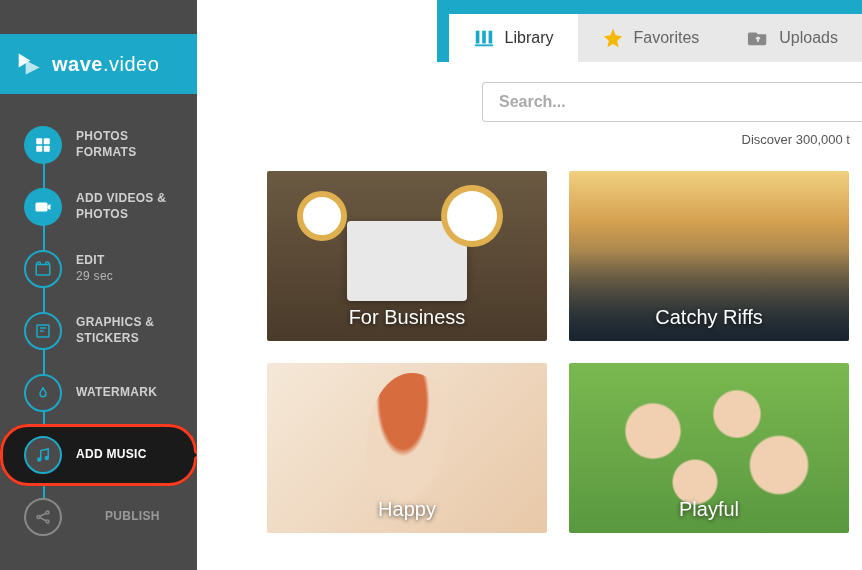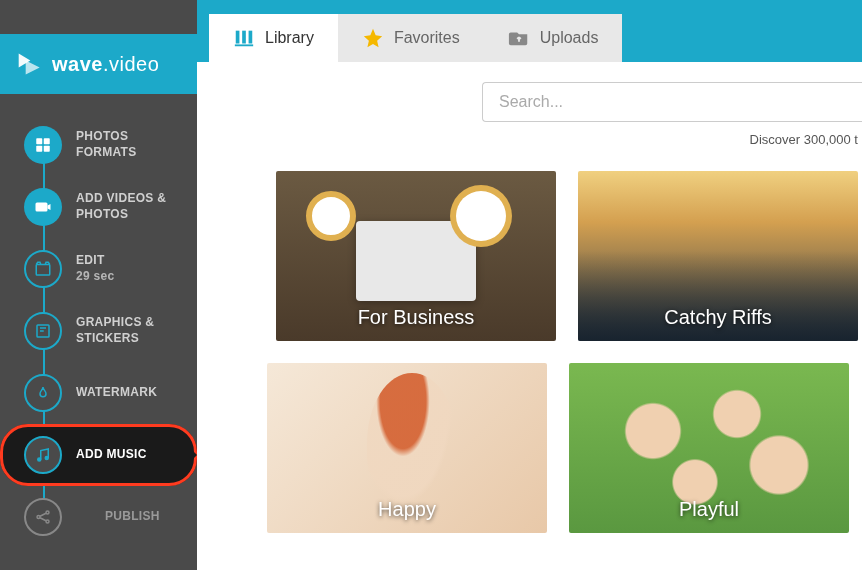--- a/index.html
+++ b/index.html
@@ -12,48 +12,48 @@
 .logo-icon { width: 28px; height: 28px; }
 .logo-text { color: #fff; font-size: 20px; font-weight: 400; letter-spacing: 0.5px; }
 .logo-text .bold { font-weight: 600; }
 
 .steps { flex: 1; padding-top: 20px; position: relative; }
 .step-line { position: absolute; left: 43px; top: 50px; bottom: 60px; width: 2px; background: #1ca9c9; z-index: 0; }
 .step { display: flex; align-items: center; padding: 12px 16px 12px 24px; gap: 14px; cursor: pointer; position: relative; z-index: 1; }
 .step-circle { width: 38px; height: 38px; border-radius: 50%; background: #4a4a4a; border: 2px solid #1ca9c9; display: flex; align-items: center; justify-content: center; flex-shrink: 0; }
 .step-circle.filled { background: #1ca9c9; border: none; }
 .step-label { color: #d0d0d0; font-size: 12px; font-weight: 600; letter-spacing: 0.3px; line-height: 1.3; }
-.step-label .sub { font-weight: 700; opacity: 0.8; display: block; }
+.step-label .sub { font-weight: 400; opacity: 0.8; display: block; }
 
 .step.active { background: #1a1a1a; }
 .step.active .step-label { color: #fff; }
 .step.highlighted { outline: 3px solid #ff3b1f; outline-offset: -3px; border-radius: 28px; }
 .step.active::after { content: ''; position: absolute; right: -10px; top: 50%; transform: translateY(-50%); border: 10px solid transparent; border-left-color: #1a1a1a; }
 
 .step.muted .step-circle { border-color: #888; }
 .step.muted .step-label { color: #999; padding-left: 29px; }
 
 
-.main { flex: 1; display: flex; flex-direction: column; background: #fff; }
+.main { flex: 1; display: flex; flex-direction: column; background: #fff; align-items: flex-end; }
 .topbar { height: 62px; background: #1ca9c9; display: flex; align-items: flex-end; padding-left: 12px; }
 .tab { display: flex; align-items: center; gap: 10px; padding: 12px 24px; background: #e8e8e8; color: #666; font-size: 16px; cursor: pointer; height: 48px; }
 .tab.active { background: #fff; color: #333; }
 .tab-icon { width: 22px; height: 22px; display: flex; align-items: center; justify-content: center; }
 
 .search-row { padding: 20px 0 4px 0; display: flex; flex-direction: column; align-items: flex-end; }
-.search-input { width: 380px; margin-right: 0; height: 40px; border: 1px solid #ccc; border-right: none; border-radius: 4px 0 0 4px; padding: 0 16px; font-size: 16px; color: #333; }
+.search-input { width: 380px; margin-right: 0; height: 40px; border: 1px solid #ccc; border-right: none; border-radius: 4px 0 0 4px; padding: 0 16px; font-size: 16px; color: #333; font-weight: bold; }
 .search-input::placeholder { color: #aaa; }
-.discover { font-size: 13px; color: #555; margin-top: 10px; margin-right: 4px; }
+.discover { font-size: 13px; color: #555; margin-top: 10px; margin-right: 12px; }
 
 .grid { display: flex; flex-wrap: wrap; gap: 22px; padding: 20px 0 20px 70px; }
 .card { width: 280px; height: 170px; position: relative; border-radius: 2px; overflow: hidden; cursor: pointer; background: #888; }
 .card-label { position: absolute; bottom: 12px; left: 0; right: 0; text-align: center; color: #fff; font-size: 20px; font-weight: 500; text-shadow: 0 1px 4px rgba(0,0,0,0.7); }
 
 
-.card-business { background: linear-gradient(180deg, #6b5a42 0%, #4a3a2a 100%); display:flex; align-items:center; justify-content:center;margin-left:9px; }
+.card-business { background: linear-gradient(180deg, #6b5a42 0%, #4a3a2a 100%); display:flex; align-items:center; justify-content:center; }
 .card-business::before { content:''; position:absolute; width:120px; height:80px; background:#e8e8e8; border-radius:4px; top:50px; box-shadow: 0 2px 8px rgba(0,0,0,0.3); }
 .card-business::after { content:''; position:absolute; width:38px; height:38px; border-radius:50%; background:#fff; border:6px solid #e0b050; top:20px; left:30px; box-shadow: 150px 0 0 #fff, 150px 0 0 6px #e0b050; }
 
 .card-riffs { background: linear-gradient(180deg, #f0d080 0%, #d4a050 30%, #2a3a4a 100%); }
 .card-riffs::before { content:''; position:absolute; left:0; right:0; bottom:0; height:90px; background: linear-gradient(180deg, transparent, rgba(20,30,40,0.8)); }
 
 .card-happy { background: linear-gradient(135deg, #f5e8d8 0%, #e8c8a8 100%); }
 .card-happy::before { content:''; position:absolute; left:100px; top:10px; width:90px; height:140px; background: radial-gradient(ellipse at 40% 20%, #d46030 0%, #d46030 30%, #f0d8c0 35%, #f0d8c0 60%, transparent 65%); border-radius: 50% 50% 40% 40%; opacity:0.9; }
 
 .card-playful { background: linear-gradient(180deg, #7ab850 0%, #5a9840 100%); }

